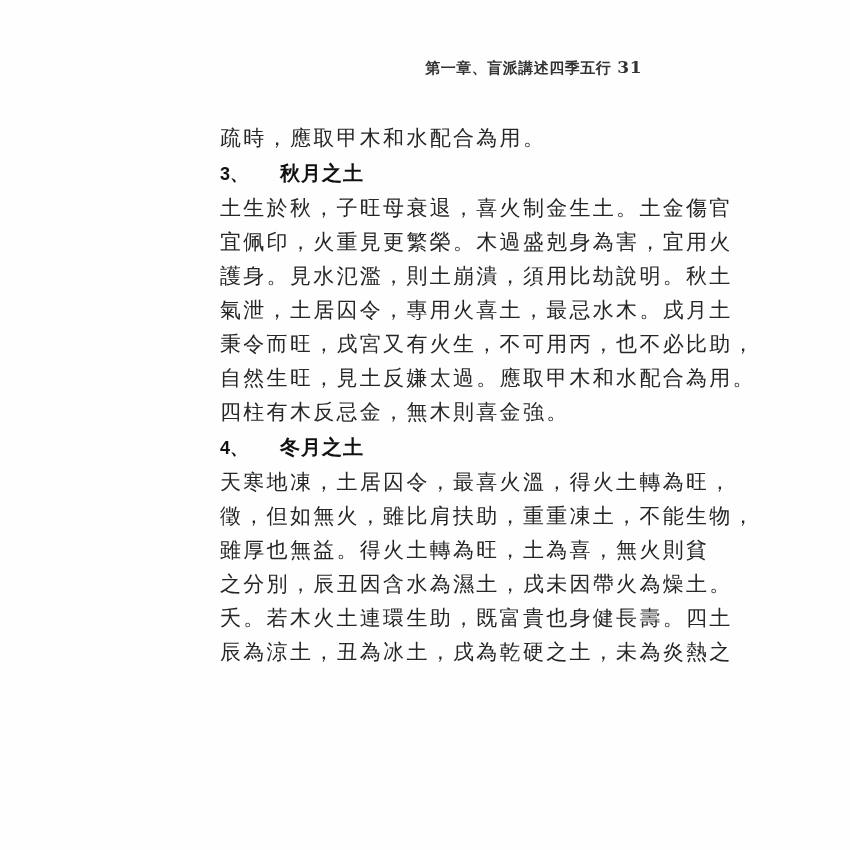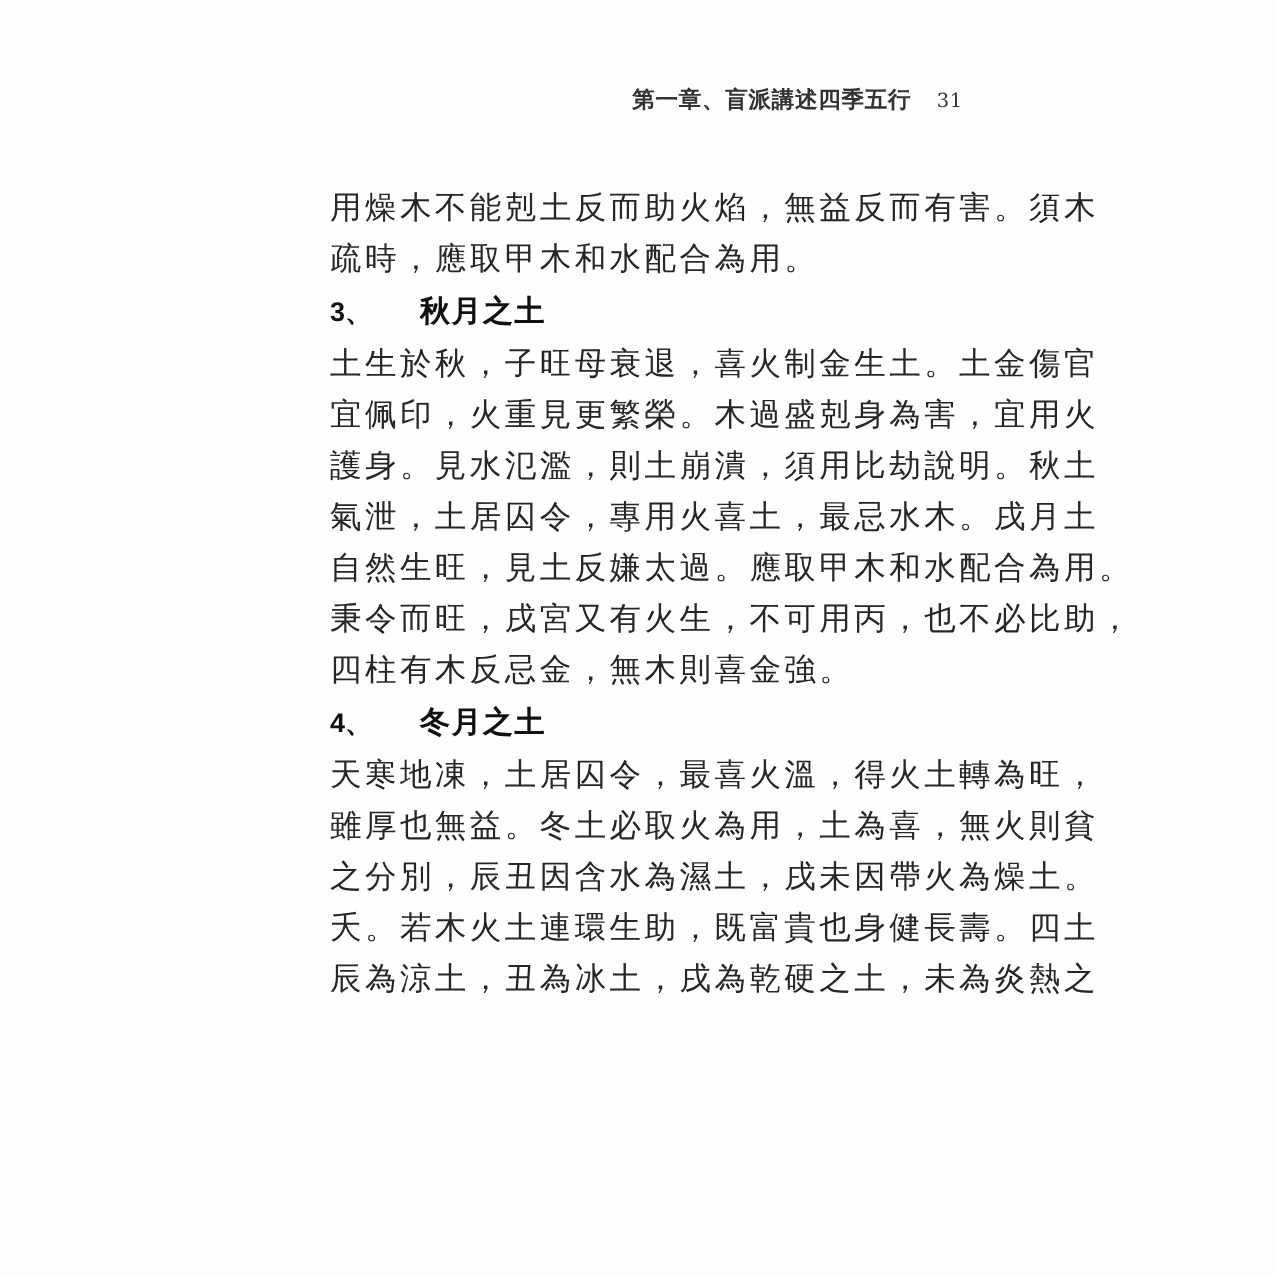--- a/index.html
+++ b/index.html
@@ -26,23 +26,23 @@
       top: 57px;
       right: 208px;
       font-family: "DejaVu Serif", "Liberation Serif", serif;
       font-size: 15px;
       font-weight: bold;
       color: #333;
       letter-spacing: 0.5px;
       white-space: nowrap;
     }
     .running-header .pnum {
-      font-weight: normal;
-      font-size: 13px;
-      margin-left: 17px;
+      font-weight: bold;
+      font-size: 17px;
+      margin-left: 6px;
     }
     .body-text {
       position: absolute;
       left: 220px;
       top: 121px;
       width: 430px;
     }
     .line {
       height: 34px;
       line-height: 34px;
@@ -73,37 +73,37 @@
 </head>
 <body>
 
 <div class="page">
 
   <div class="running-header">
     <span>第一章、盲派講述四季五行</span><span class="pnum">31</span>
   </div>
 
   <div class="body-text">
-    <div class="line">用燥木不能剋土反而助火焰，無益反而有害。須木</div>
     <div class="line">疏時，應取甲木和水配合為用。</div>
 
     <div class="heading">
       <span class="num">3、</span><span class="title">秋月之土</span>
     </div>
     <div class="line">土生於秋，子旺母衰退，喜火制金生土。土金傷官</div>
     <div class="line">宜佩印，火重見更繁榮。木過盛剋身為害，宜用火</div>
     <div class="line">護身。見水氾濫，則土崩潰，須用比劫說明。秋土</div>
     <div class="line">氣泄，土居囚令，專用火喜土，最忌水木。戌月土</div>
+    <div class="line">秉令而旺，戌宮又有火生，不可用丙，也不必比助，</div>
     <div class="line">自然生旺，見土反嫌太過。應取甲木和水配合為用。</div>
-    <div class="line">秉令而旺，戌宮又有火生，不可用丙，也不必比助，</div>
     <div class="line">四柱有木反忌金，無木則喜金強。</div>
 
     <div class="heading">
       <span class="num">4、</span><span class="title">冬月之土</span>
     </div>
     <div class="line">天寒地凍，土居囚令，最喜火溫，得火土轉為旺，</div>
-    <div class="line">雖厚也無益。冬土必取火為用，土為喜，無火則貧</div>
+    <div class="line">徵，但如無火，雖比肩扶助，重重凍土，不能生物，</div>
+    <div class="line">雖厚也無益。得火土轉為旺，土為喜，無火則貧</div>
     <div class="line">之分別，辰丑因含水為濕土，戌未因帶火為燥土。</div>
     <div class="line">夭。若木火土連環生助，既富貴也身健長壽。四土</div>
     <div class="line">辰為涼土，丑為冰土，戌為乾硬之土，未為炎熱之</div>
   </div>
 
 </div>
 
 </body></html>

